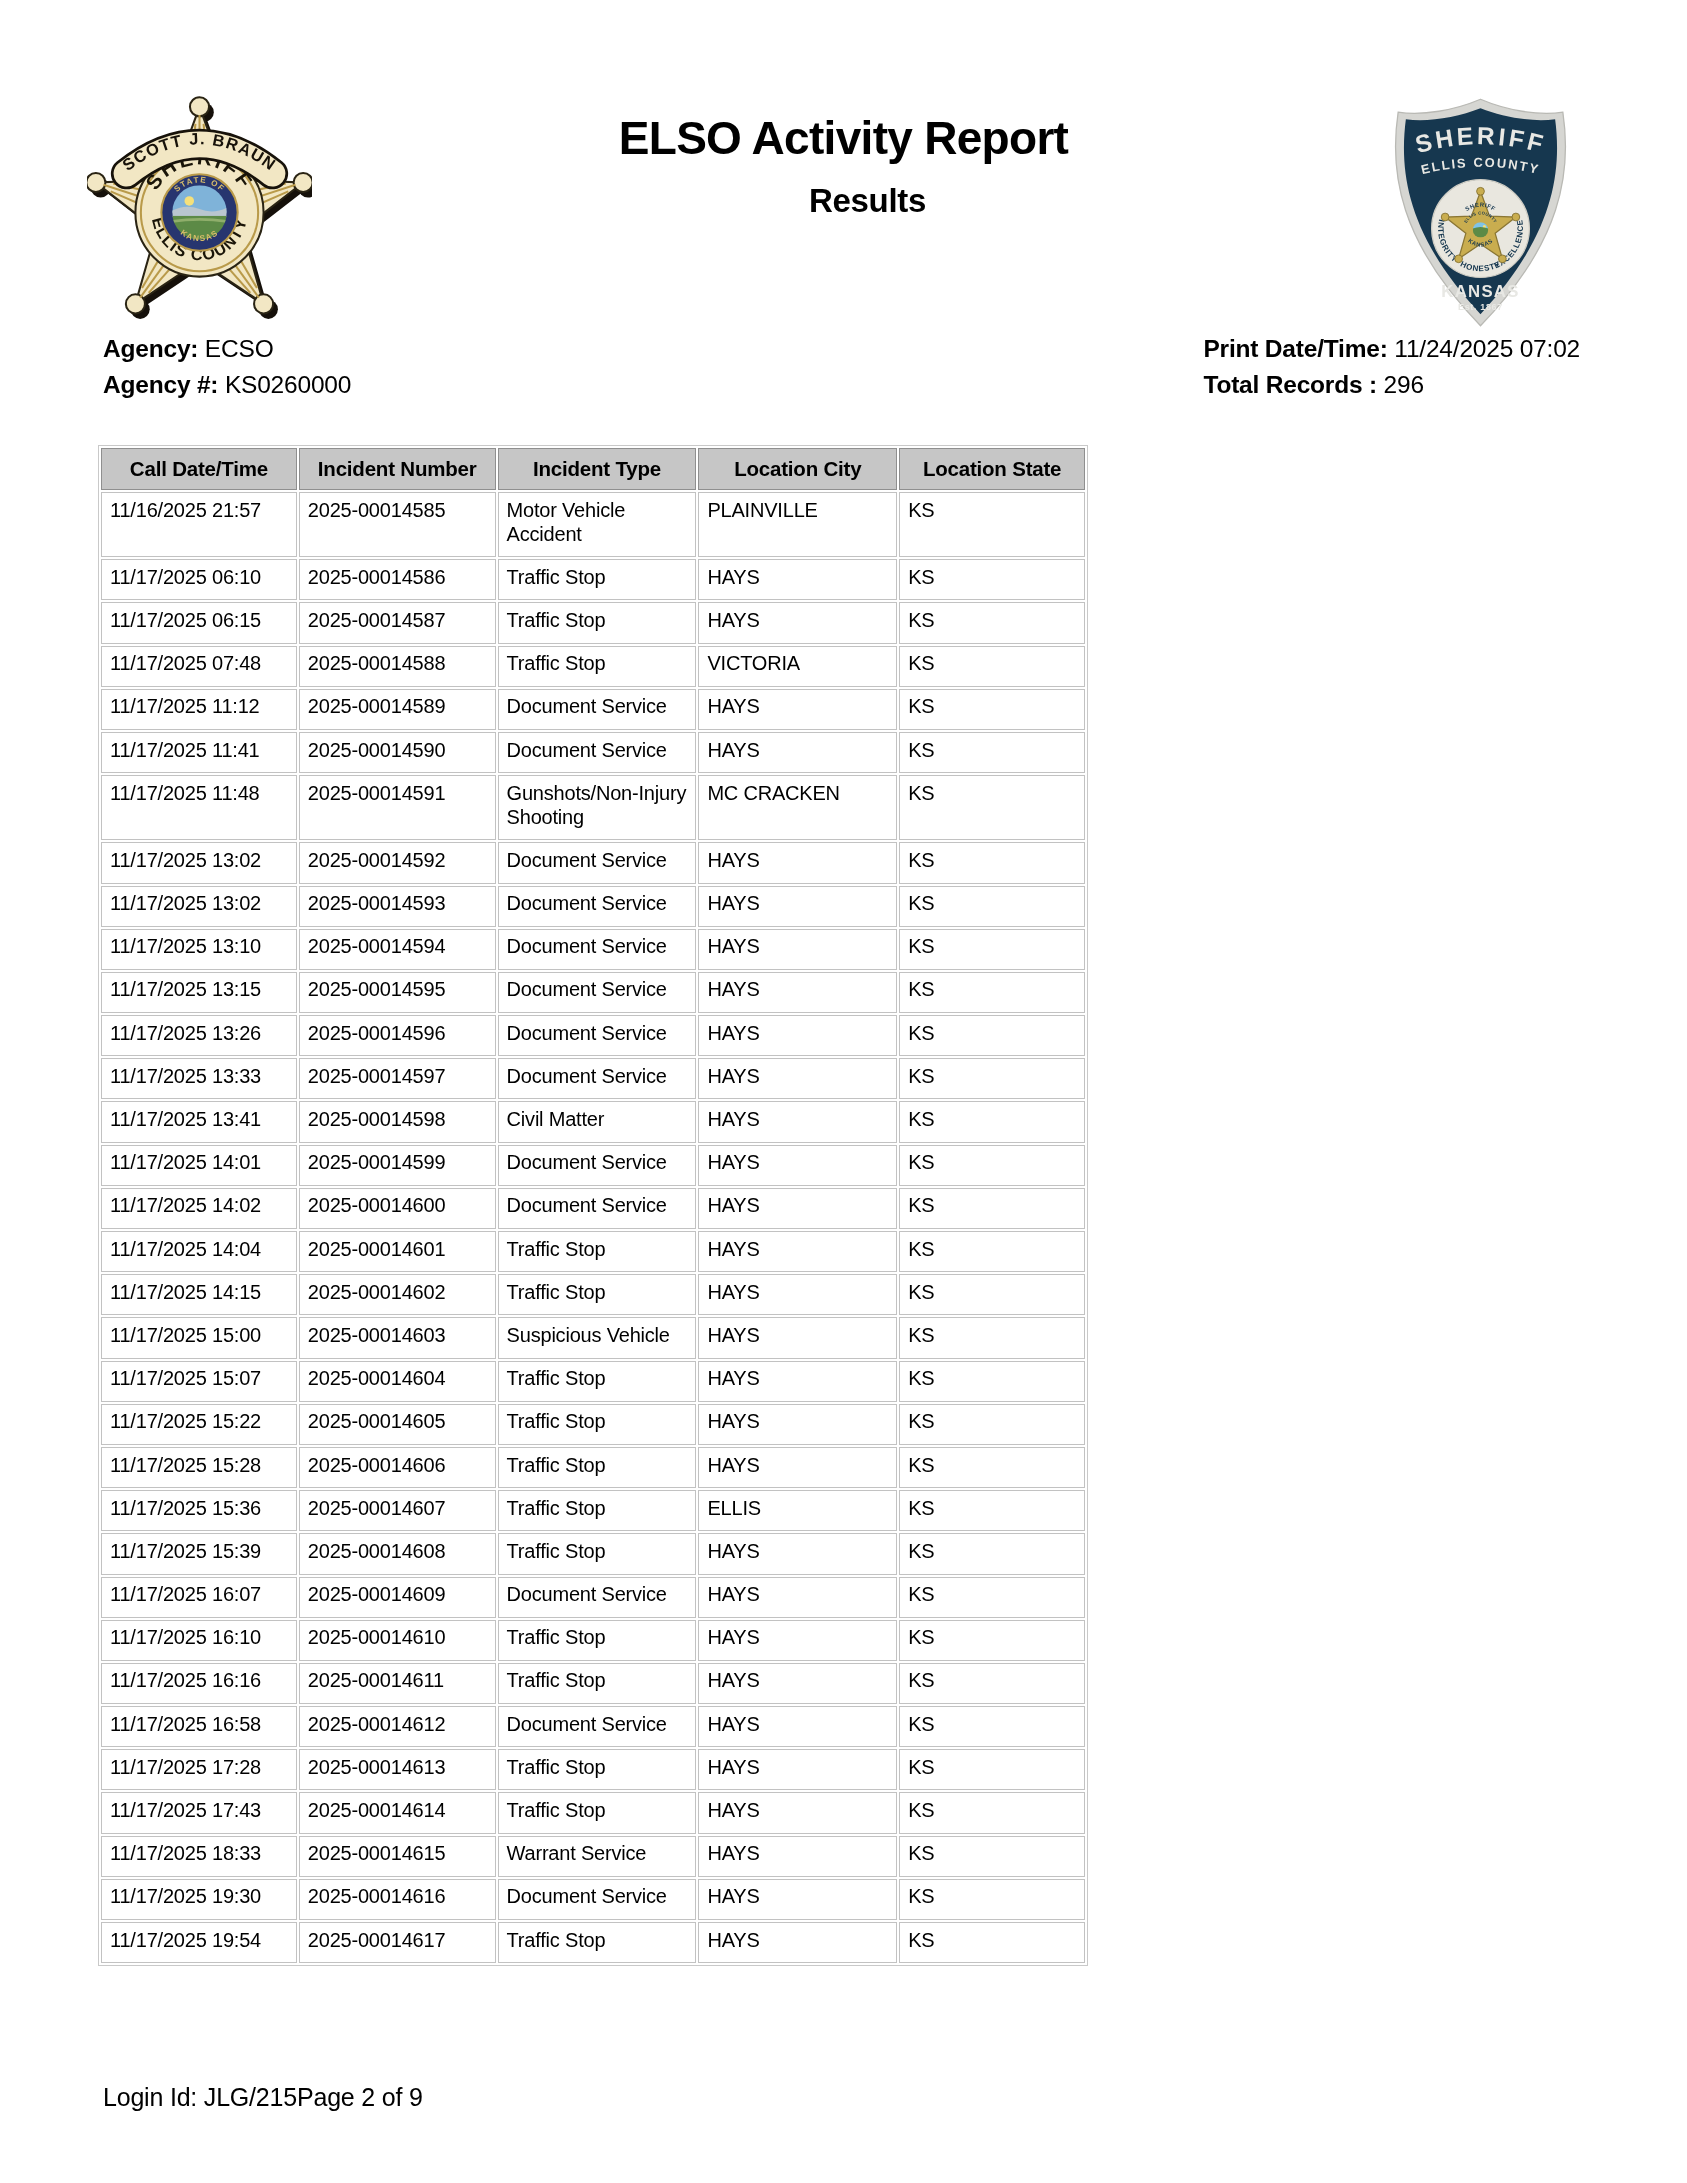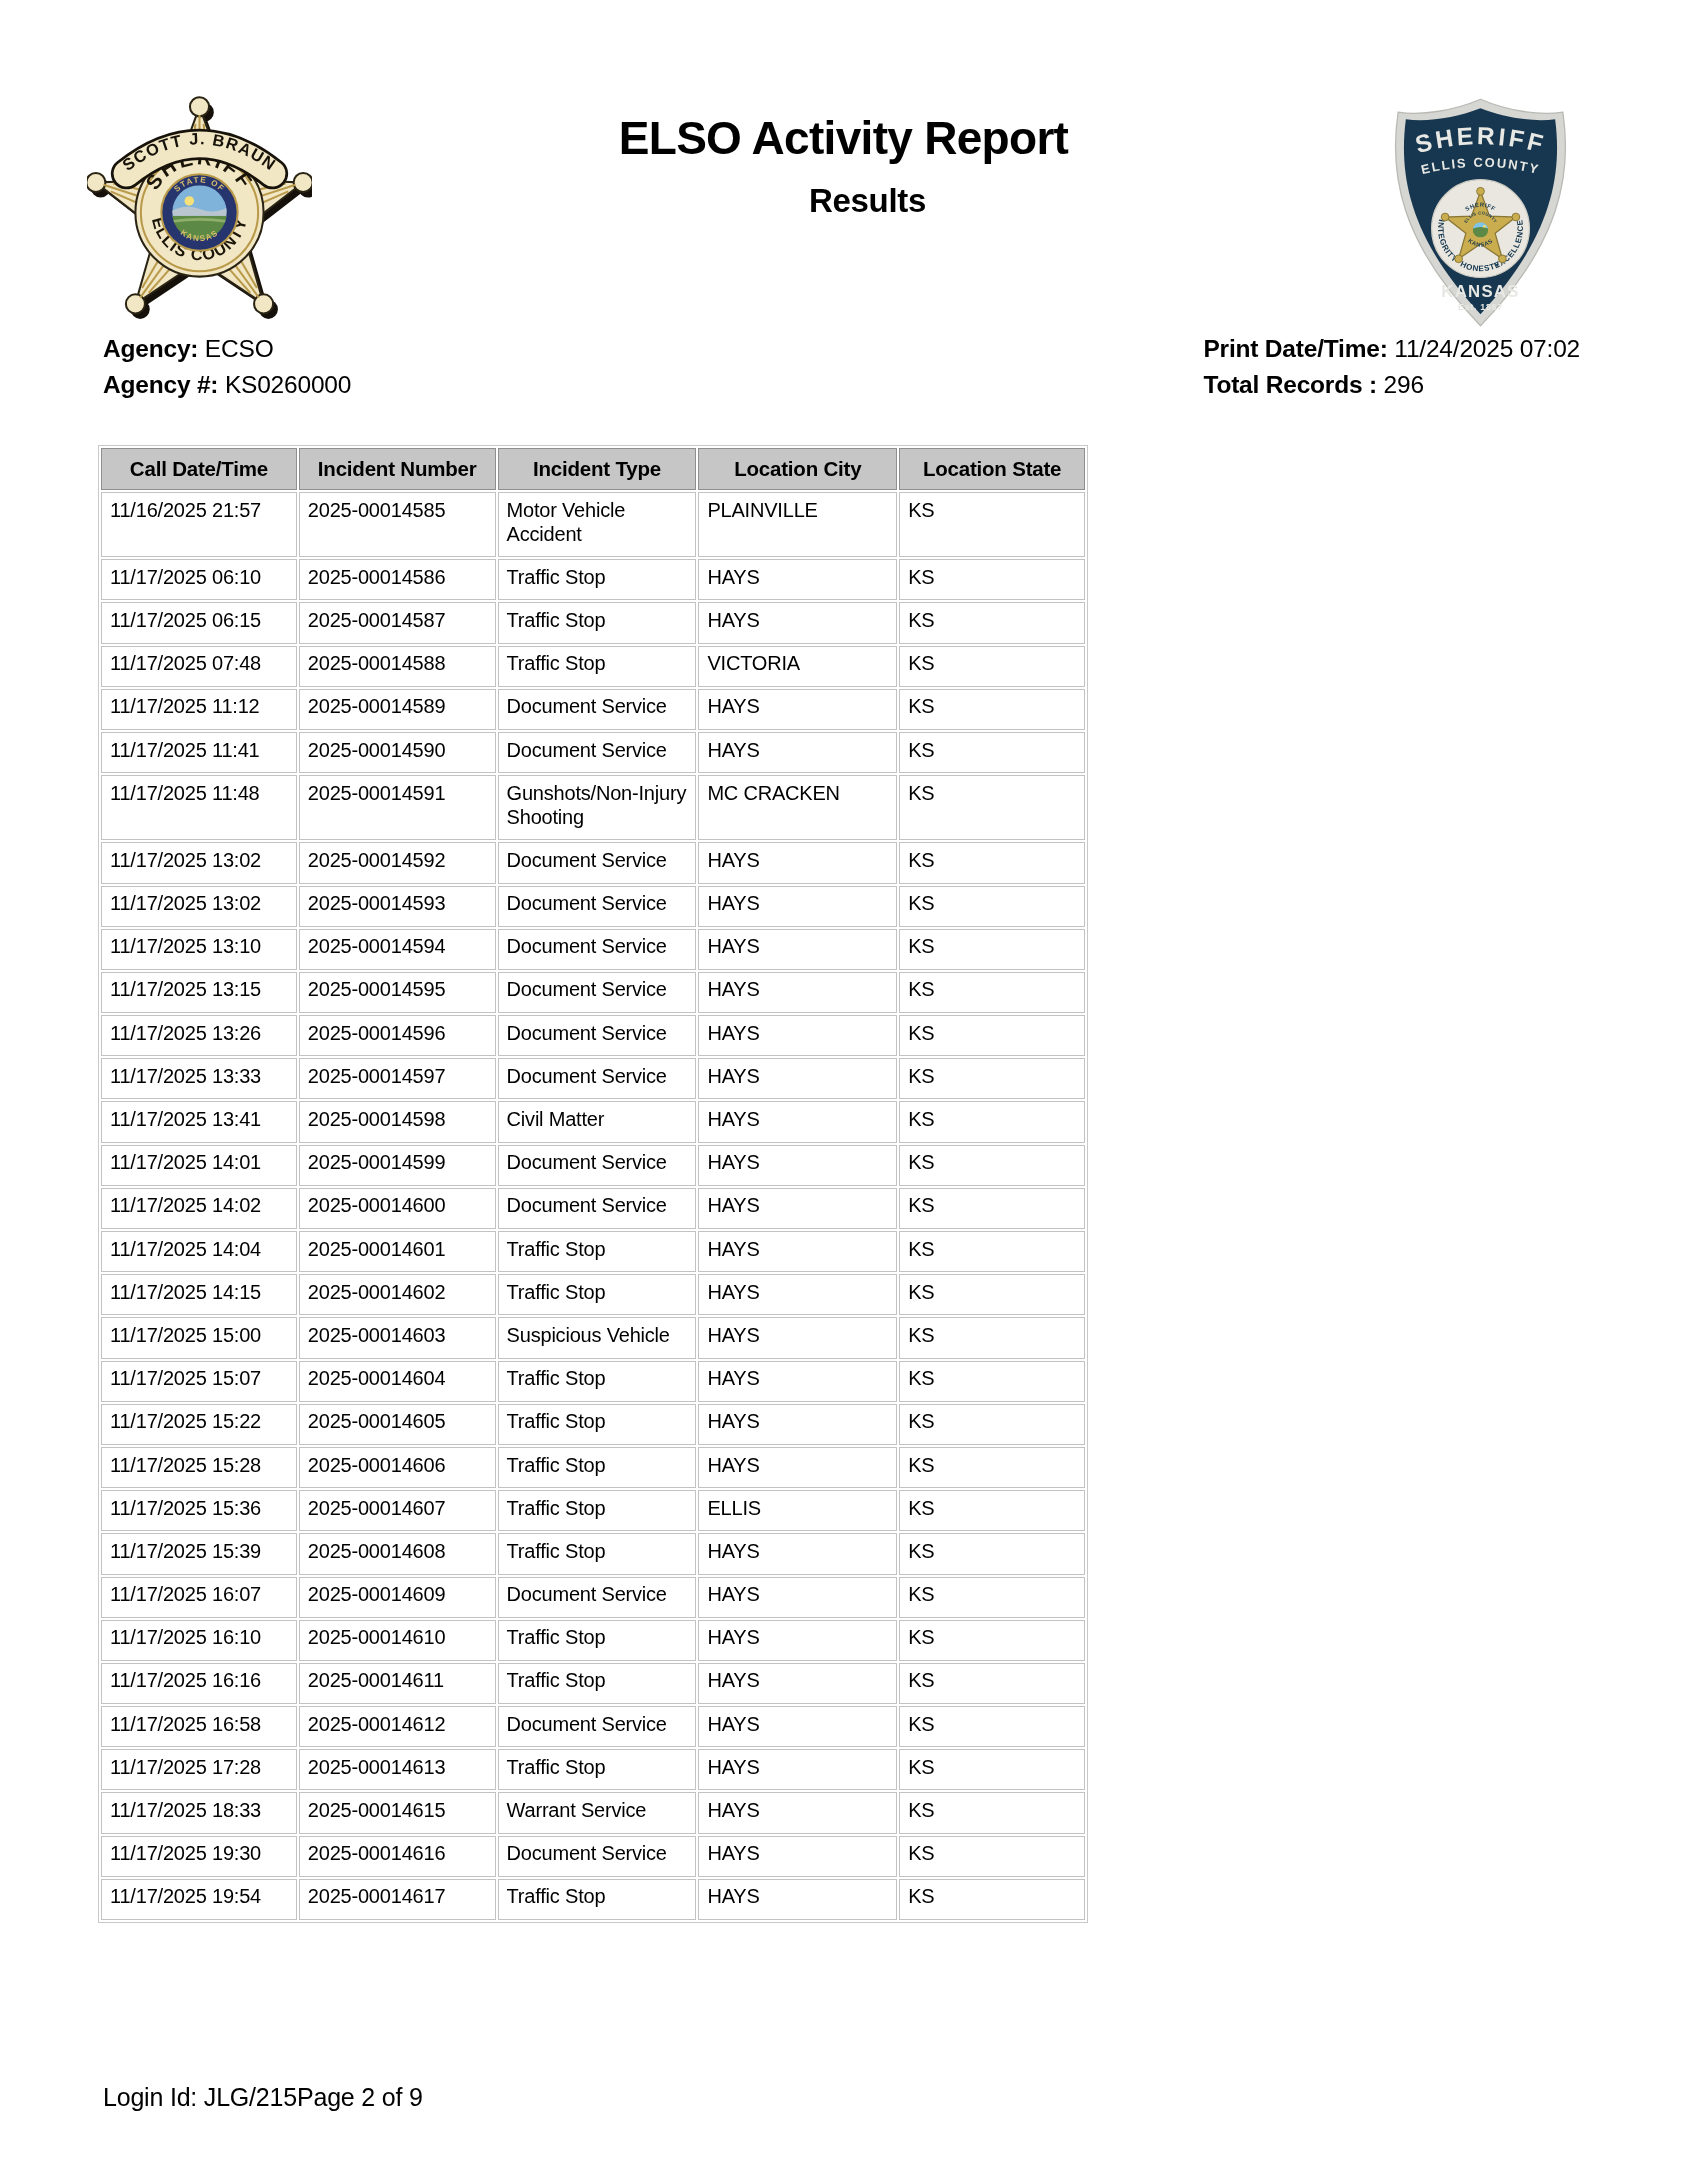--- a/index.html
+++ b/index.html
@@ -422,20 +422,27 @@
           <td>KS</td>
         </tr>
         <tr>
           <td>11/17/2025 17:28</td>
           <td>2025-00014613</td>
           <td>Traffic Stop</td>
           <td>HAYS</td>
           <td>KS</td>
         </tr>
         <tr>
+          <td>11/17/2025 17:43</td>
+          <td>2025-00014614</td>
+          <td>Traffic Stop</td>
+          <td>HAYS</td>
+          <td>KS</td>
+        </tr>
+        <tr>
           <td>11/17/2025 18:33</td>
           <td>2025-00014615</td>
           <td>Warrant Service</td>
           <td>HAYS</td>
           <td>KS</td>
         </tr>
         <tr>
           <td>11/17/2025 19:30</td>
           <td>2025-00014616</td>
           <td>Document Service</td>

